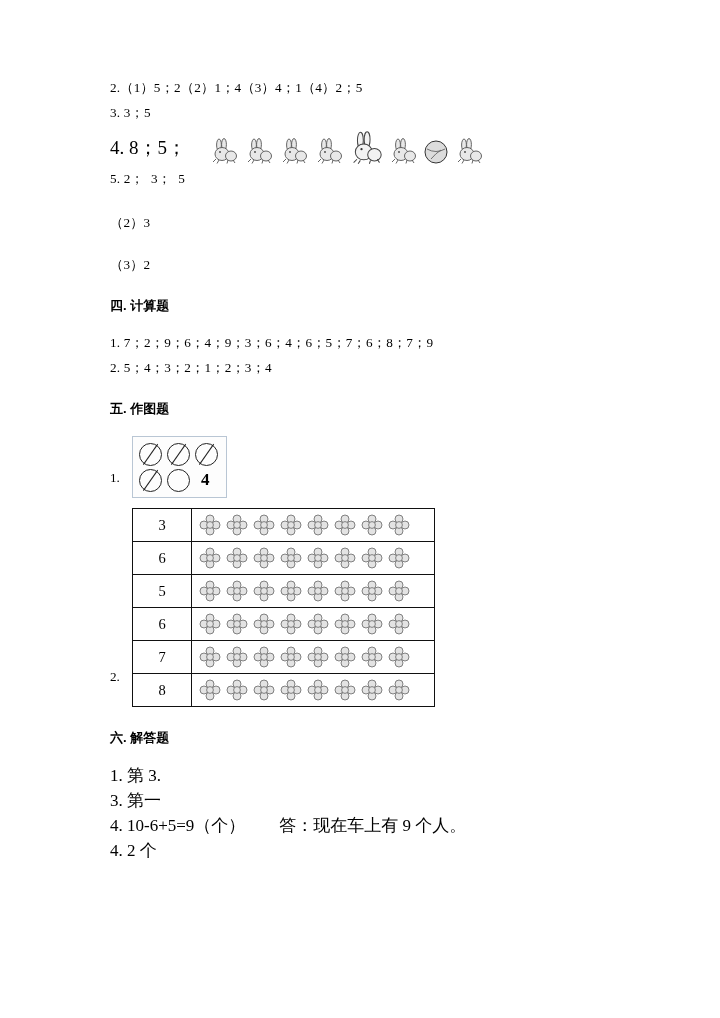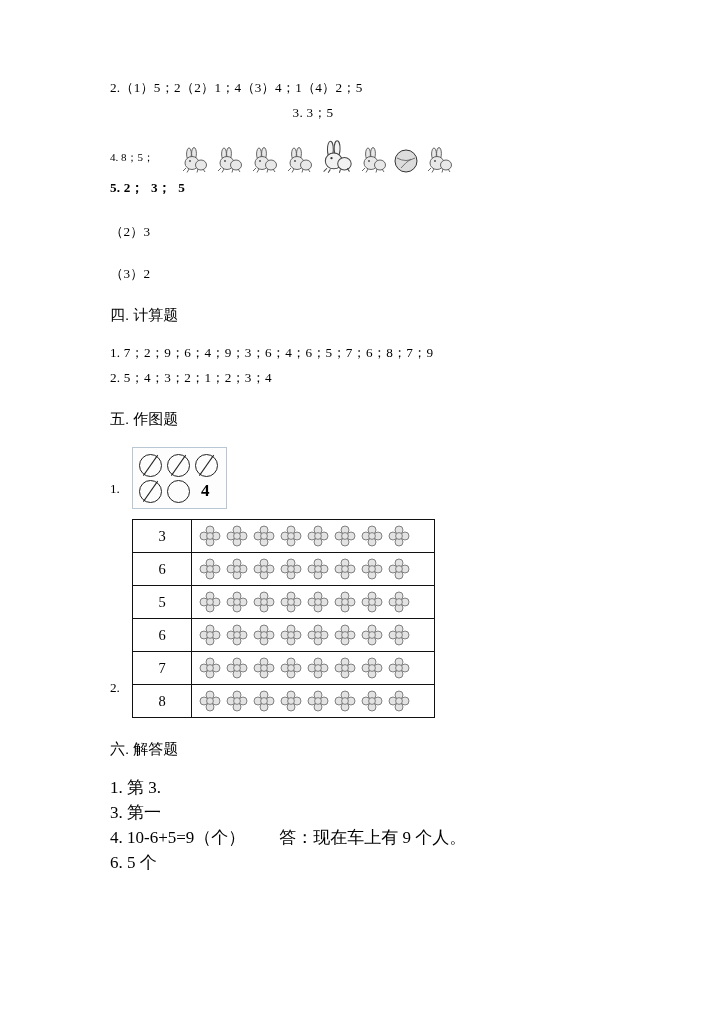--- a/index.html
+++ b/index.html
@@ -24,38 +24,38 @@
     box-sizing: border-box;
     padding: 78px 96px 0 110px;
   }
   .line {
     font-size: 13.2px;
     line-height: 20px;
     margin: 0 0 5px 0;
     white-space: pre-wrap;
     letter-spacing: 0.2px;
   }
-  .tight { margin-bottom: 17px; text-align: center; }
+  .tight { margin-bottom: 8px; }
   .section-title {
-    font-size: 15px;
-    font-weight: normal;
+    font-size: 13px;
+    font-weight: bold;
     margin: 22px 0 18px 0;
     font-family: "Liberation Sans", sans-serif;
   }
-  .bold { font-weight: bold; }
+  .bold { font-weight: normal; }
 
   
   .rabbit-row {
     display: flex;
     align-items: center;
     gap: 4px;
     margin: 0 0 4px 0;
   }
   .rabbit-row .lbl {
-    font-size: 11px;
+    font-size: 19px;
     min-width: 46px;
   }
   .rabbits {
     display: flex;
     align-items: flex-end;
     gap: 3px;
     margin-left: 18px;
   }
   .rabbit { width: 32px; height: 30px; display:block; }
   .blob { width: 28px; height: 28px; display:block; }
@@ -745,15 +745,15 @@
           </td>
         </tr>
       </tbody>
     </table>
   </div>
 
   <h3 class="section-title">六. 解答题</h3>
   <p class="tail-line">1. 第 3.</p>
   <p class="tail-line">3. 第一</p>
   <p class="tail-line">4. 10-6+5=9（个）        答：现在车上有 9 个人。</p>
-  <p class="tail-line">6. 5 个</p>
+  <p class="tail-line">4. 2 个</p>
 
 </div>
 
 </body></html>

